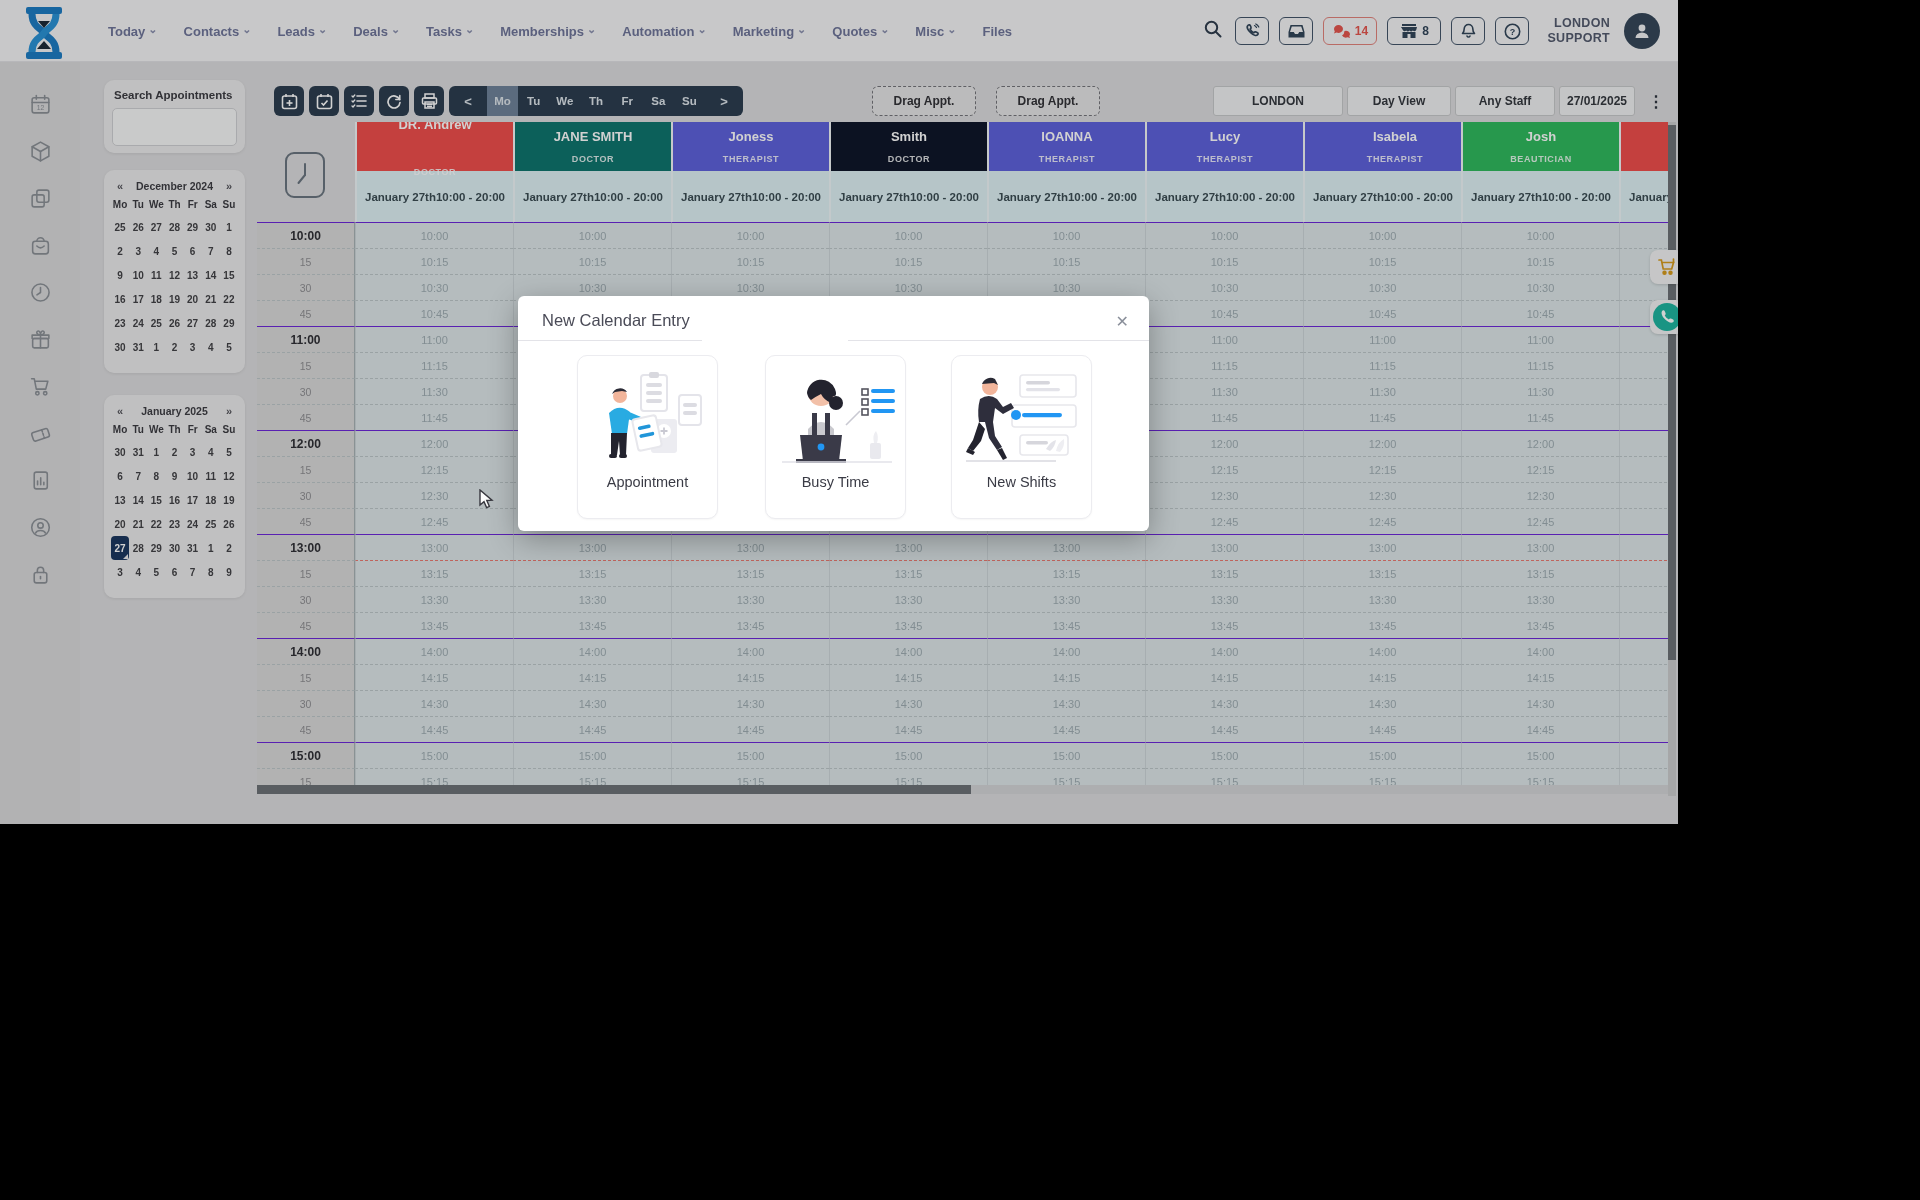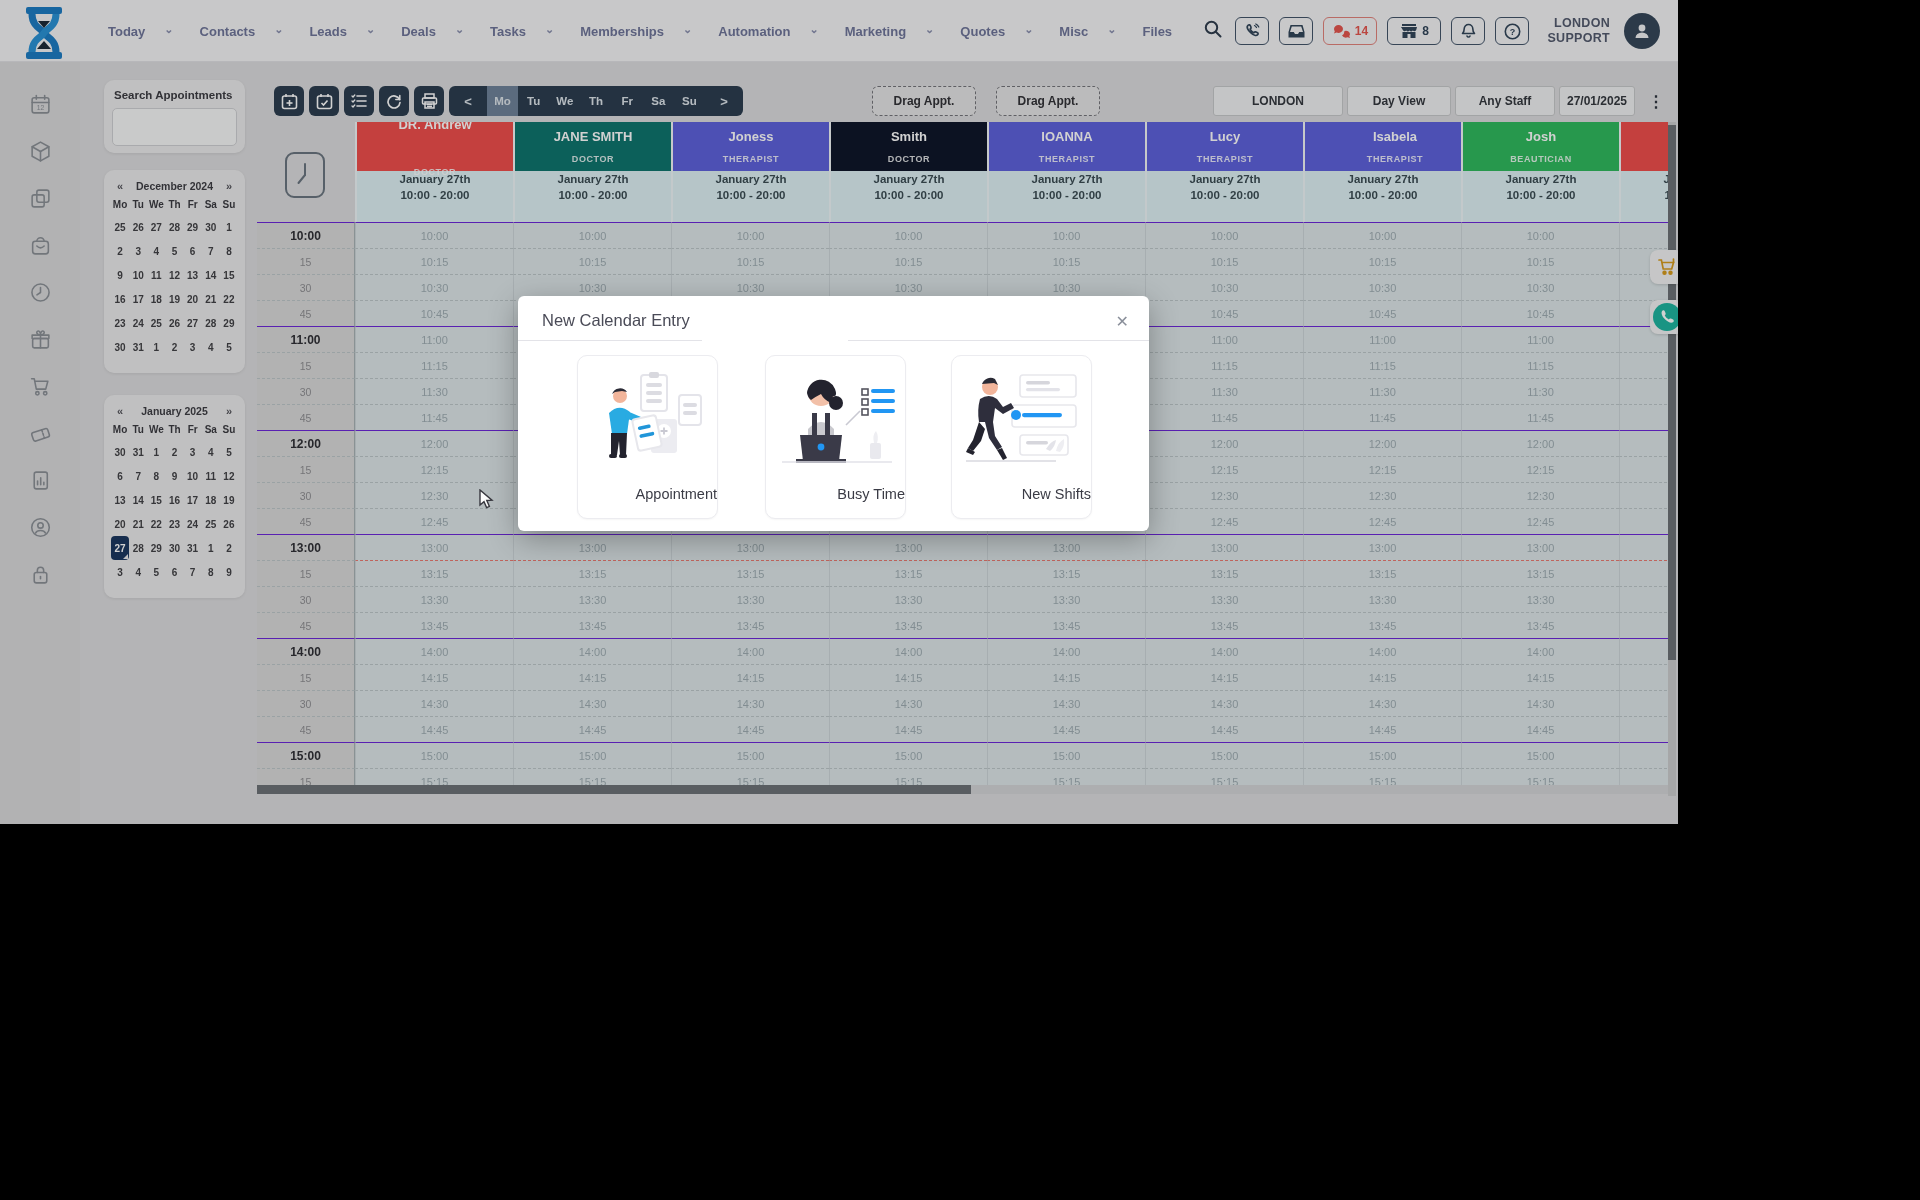--- a/index.html
+++ b/index.html
@@ -2,21 +2,21 @@
 <html><head>
 <meta charset="utf-8">
 <style>
   *{box-sizing:border-box;margin:0;padding:0}
   html,body{width:1920px;height:1200px;background:#000;font-family:"Liberation Sans",sans-serif;-webkit-font-smoothing:antialiased}
   #app{position:absolute;left:0;top:0;width:1678px;height:824px;background:#dcdcde;overflow:hidden}
   
   .navbar{position:absolute;left:0;top:0;width:1678px;height:62px;background:#f4f5f6;border-bottom:1px solid #e0e0e3;z-index:2}
   .logo{position:absolute;left:18px;top:5px;width:52px;height:56px}
   .nav-items{position:absolute;left:108px;top:0;height:62px;display:flex;align-items:center;gap:26px}
-  .nav-item{display:flex;align-items:center;gap:19px;font-size:13px;font-weight:700;color:#70769a;cursor:pointer;white-space:nowrap}
+  .nav-item{display:flex;align-items:center;gap:3px;font-size:13px;font-weight:700;color:#70769a;cursor:pointer;white-space:nowrap}
   .chev{font-size:11px;color:#8a8fae;line-height:8px;transform:translateY(-2px)}
   .tb-right{position:absolute;right:18px;top:0;height:62px;display:flex;align-items:center;gap:10px}
   .tb-btn{width:34px;height:28px;border:1.5px solid #44556a;border-radius:6px;display:flex;align-items:center;justify-content:center;gap:4px;cursor:pointer;background:transparent}
   .tb-btn.wide{width:54px}
   .tb-btn.red{border-color:#e2837c}
   .badge-num{font-size:12px;font-weight:700;color:#33465a}
   .badge-num.red{color:#e4564f}
   .acct{display:flex;flex-direction:column;align-items:flex-end;margin:0 4px 0 8px;font-size:12.5px;font-weight:700;color:#545b6e;line-height:15px;letter-spacing:.3px}
   .avatar{width:36px;height:36px;border-radius:50%;background:#364759;display:flex;align-items:center;justify-content:center;cursor:pointer}
   
@@ -51,21 +51,21 @@
   .grid{position:absolute;left:257px;top:122px;width:1419px;height:674px;overflow:hidden}
   .hrow,.drow,.trow{display:flex}
   .gcell{flex:0 0 98px;width:98px}
   .cell{flex:0 0 158px;width:158px}
   .hrow{height:49px}
   .hrow .cell{border-left:2px solid #f2f6f7;display:flex;flex-direction:column;align-items:center;justify-content:center;color:#fff;cursor:pointer}
   .hrow .cell:first-of-type{border-left:none}
   .staff-name{font-size:13px;font-weight:700;line-height:15px}
   .staff-role{font-size:9px;font-weight:700;letter-spacing:.6px;opacity:.85;margin-top:10px}
   .drow{height:51px}
-  .drow .cell{background:#def1f5;border-left:2px solid #eef6f8;display:flex;flex-direction:column;align-items:center;font-size:11.5px;font-weight:700;color:#3c4d54;line-height:16px}
+  .drow .cell{background:#def1f5;border-left:2px solid #eef6f8;display:flex;flex-direction:row;align-items:center;justify-content:center;font-size:11.5px;font-weight:700;color:#3c4d54;line-height:16px}
   .drow .cell:first-of-type{border-left:none}
   .trow{height:26px}
   .trow .gcell{background:#dadada;border-right:1px solid #a8b2b5;display:flex;align-items:center;justify-content:center}
   .trow .cell{background:#dde6e8;border-left:1px solid #ccd5d8;display:flex;align-items:center;justify-content:center;font-size:11px;color:#9fadb3;cursor:pointer}
   .trow.hour .gcell,.trow.hour .cell{border-top:1px solid #6d28d9}
   .trow.min .gcell,.trow.min .cell{border-top:1px dashed #bcc6c9}
   .trow.marker .cell{border-top:1.5px dashed #e97b72}
   .g-hour{font-size:12px;font-weight:700;color:#303036}
   .g-min{font-size:10.5px;color:#8f8f93}
   .clockbox{position:absolute;left:285px;top:152px;width:40px;height:46px;border:2px solid #6b7680;border-radius:9px;z-index:2;display:flex;align-items:center;justify-content:center}
@@ -77,21 +77,21 @@
   .floatbtn{position:absolute;width:34px;height:34px;background:#f2f2f3;border-radius:8px;display:flex;align-items:center;justify-content:center;z-index:4;cursor:pointer;box-shadow:0 1px 3px rgba(0,0,0,.15)}
   
   .overlay{position:absolute;left:0;top:0;width:1678px;height:824px;background:rgba(0,0,0,.18);z-index:10}
   .modal{position:absolute;left:518px;top:296px;width:631px;height:235px;background:#fff;border-radius:6px;box-shadow:0 8px 30px rgba(0,0,0,.3);z-index:20}
   .modal-title{position:absolute;left:24px;top:15px;font-size:16.5px;color:#4a4b57}
   .modal-close{position:absolute;right:16px;top:12px;font-size:16px;color:#8a8f9a;cursor:pointer;padding:4px}
   .mdiv{position:absolute;top:44px;height:1px;background:#e3e3e8}
   .mdiv.l{left:0;width:184px}
   .mdiv.r{left:330px;right:0}
   .opt-card{position:absolute;top:59px;width:141px;height:164px;background:#fff;border:1px solid #ececf0;border-radius:10px;cursor:pointer;box-shadow:0 1px 2px rgba(0,0,0,.04)}
-  .opt-label{position:absolute;left:0;right:0;bottom:16px;text-align:right;font-size:14.5px;color:#3a3b45}
+  .opt-label{position:absolute;left:0;right:0;bottom:28px;text-align:center;font-size:14.5px;color:#3a3b45}
   .opt-ill{position:absolute;left:0;top:8px;width:141px;height:118px;display:flex;align-items:center;justify-content:center}
   .cursor{position:absolute;left:478px;top:489px;z-index:30}
 </style>
 </head>
 <body>
 
 <div id="app">
 
   <div class="navbar">
     <div class="logo">

